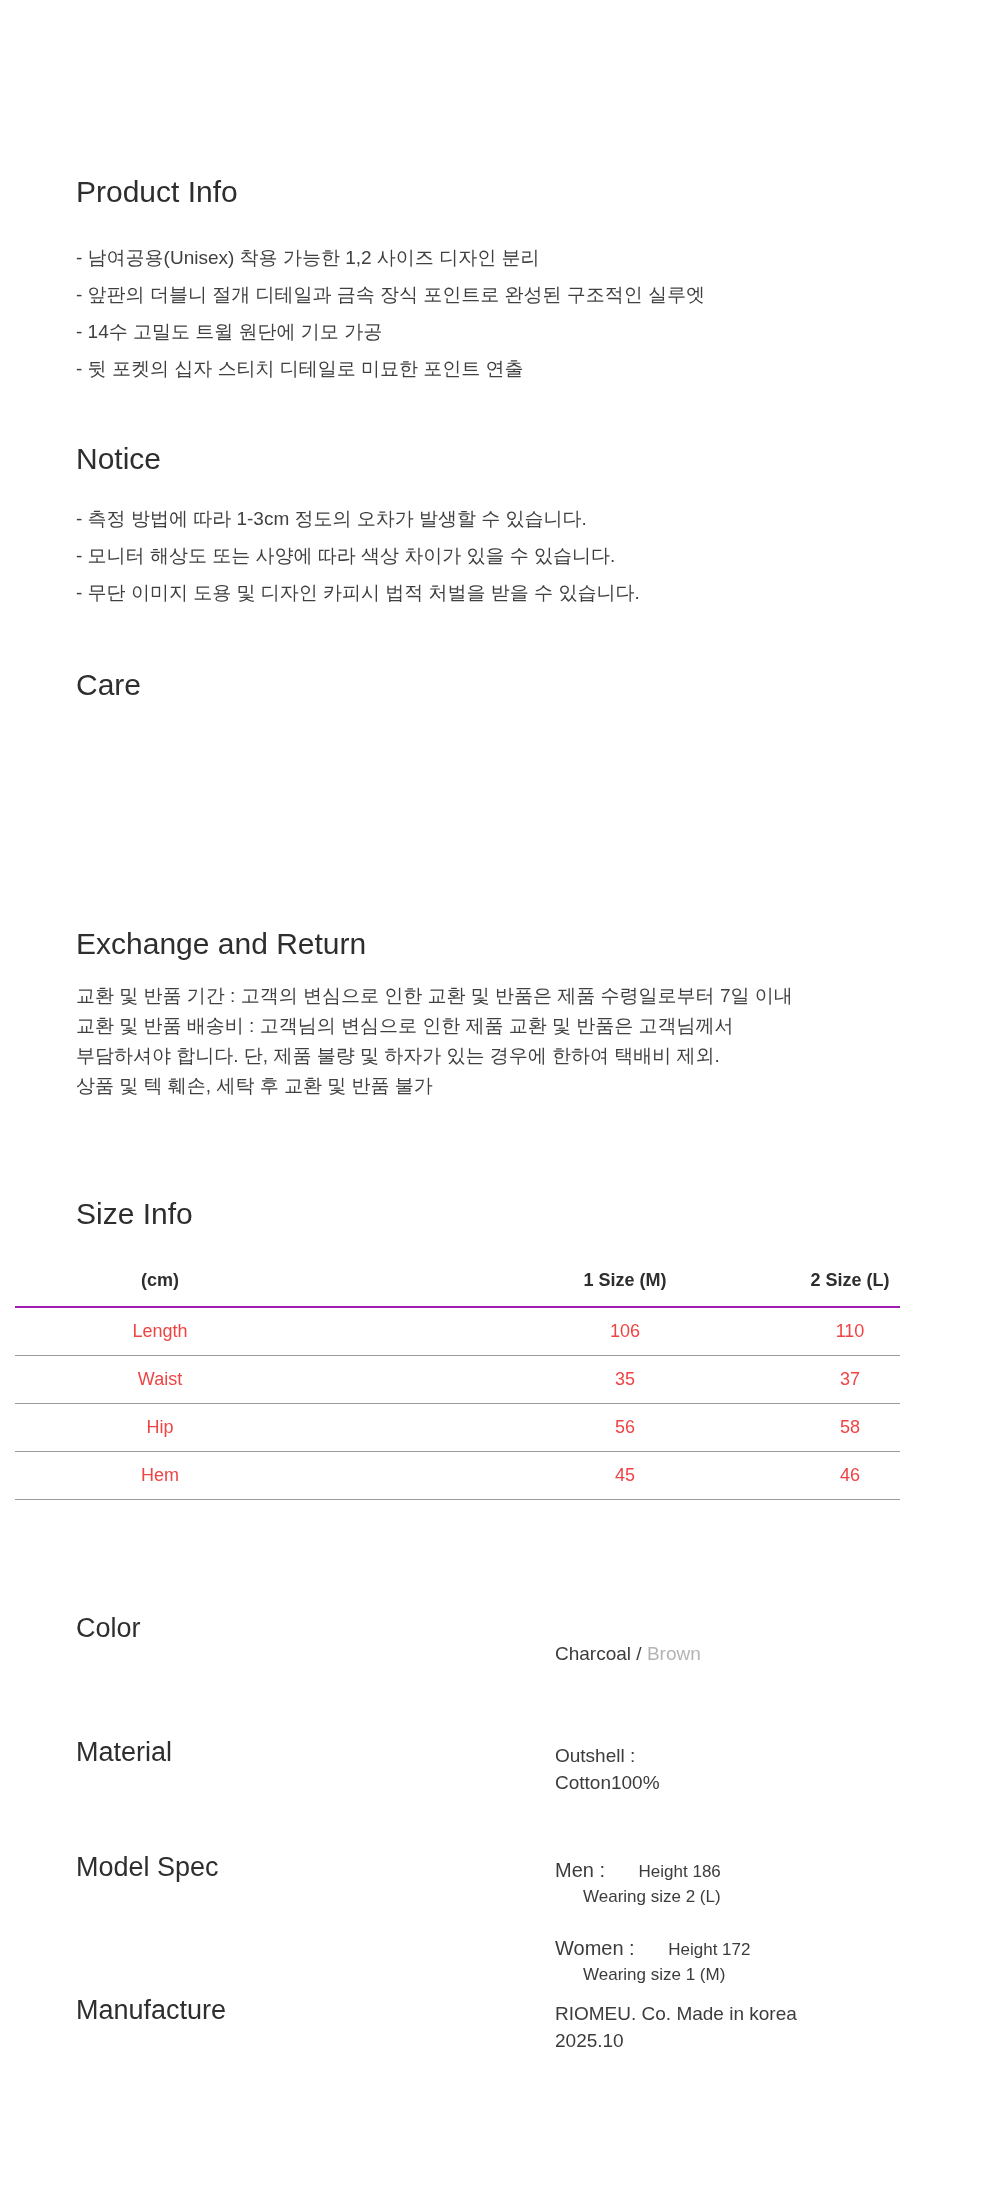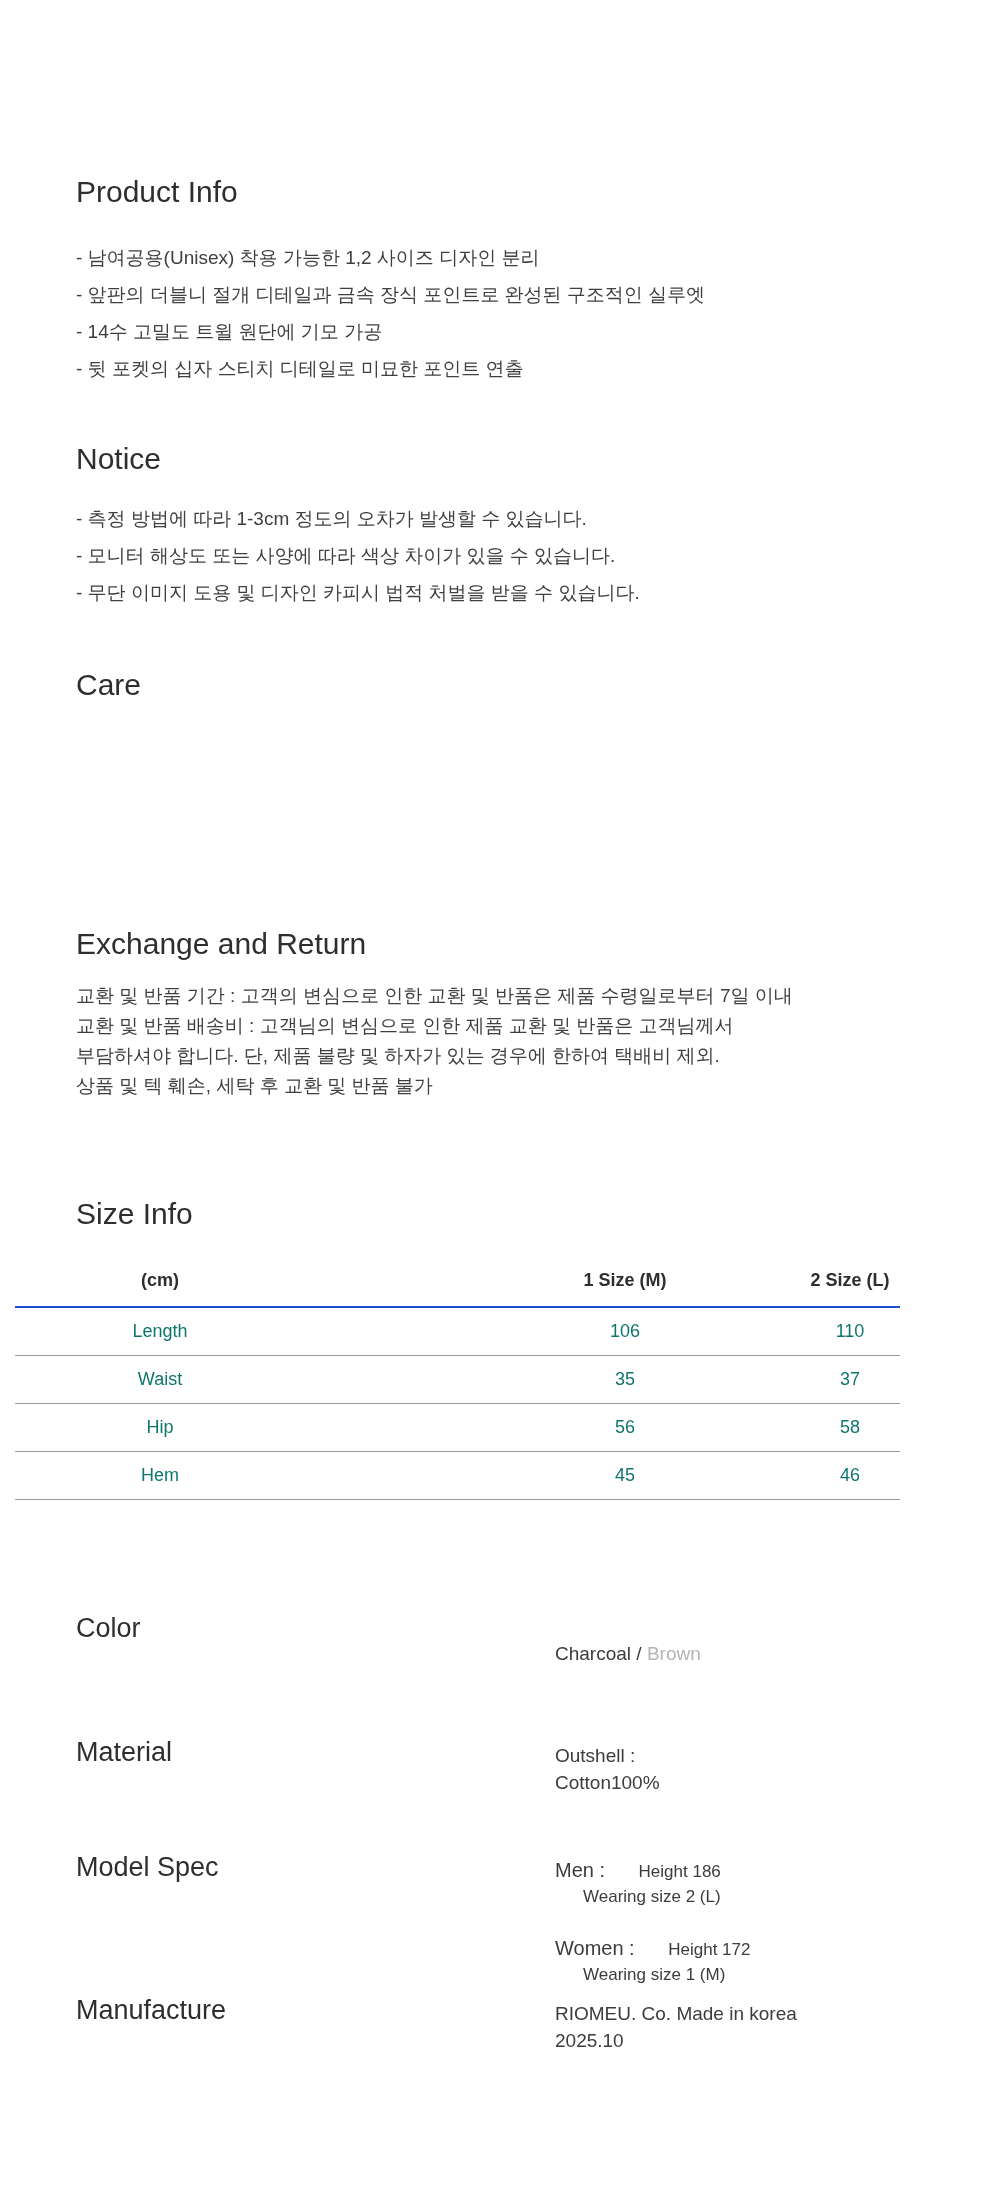--- a/index.html
+++ b/index.html
@@ -46,24 +46,24 @@
     position:absolute;
     left:15px; top:1255px;
     width:950px;
     border-collapse:collapse;
     table-layout:fixed;
   }
   table.size th, table.size td{
     padding:0; text-align:center; vertical-align:middle;
     font-size:18px;
   }
-  table.size thead tr{height:52px; border-bottom:2px solid #1d4ed8;}
+  table.size thead tr{height:52px; border-bottom:2px solid #a21caf;}
   table.size thead th{font-weight:700; color:#2e2e2e;}
   table.size tbody tr{height:48px; border-bottom:1px solid #9b9b9b;}
-  table.size tbody td{font-weight:400; color:#0f766e;}
+  table.size tbody td{font-weight:400; color:#ef4444;}
 
   
   .pairrow{position:absolute; left:76px; width:900px;}
   .pairval{
     position:absolute; left:479px; 
     font-size:19px; color:#3c3c3c; line-height:27px; white-space:nowrap;
   }
   .muted{color:#b4b4b4;}
   .lbl-big{font-size:20px;}
   .lbl-small{font-size:17px; line-height:25px;padding-left:28px;}

